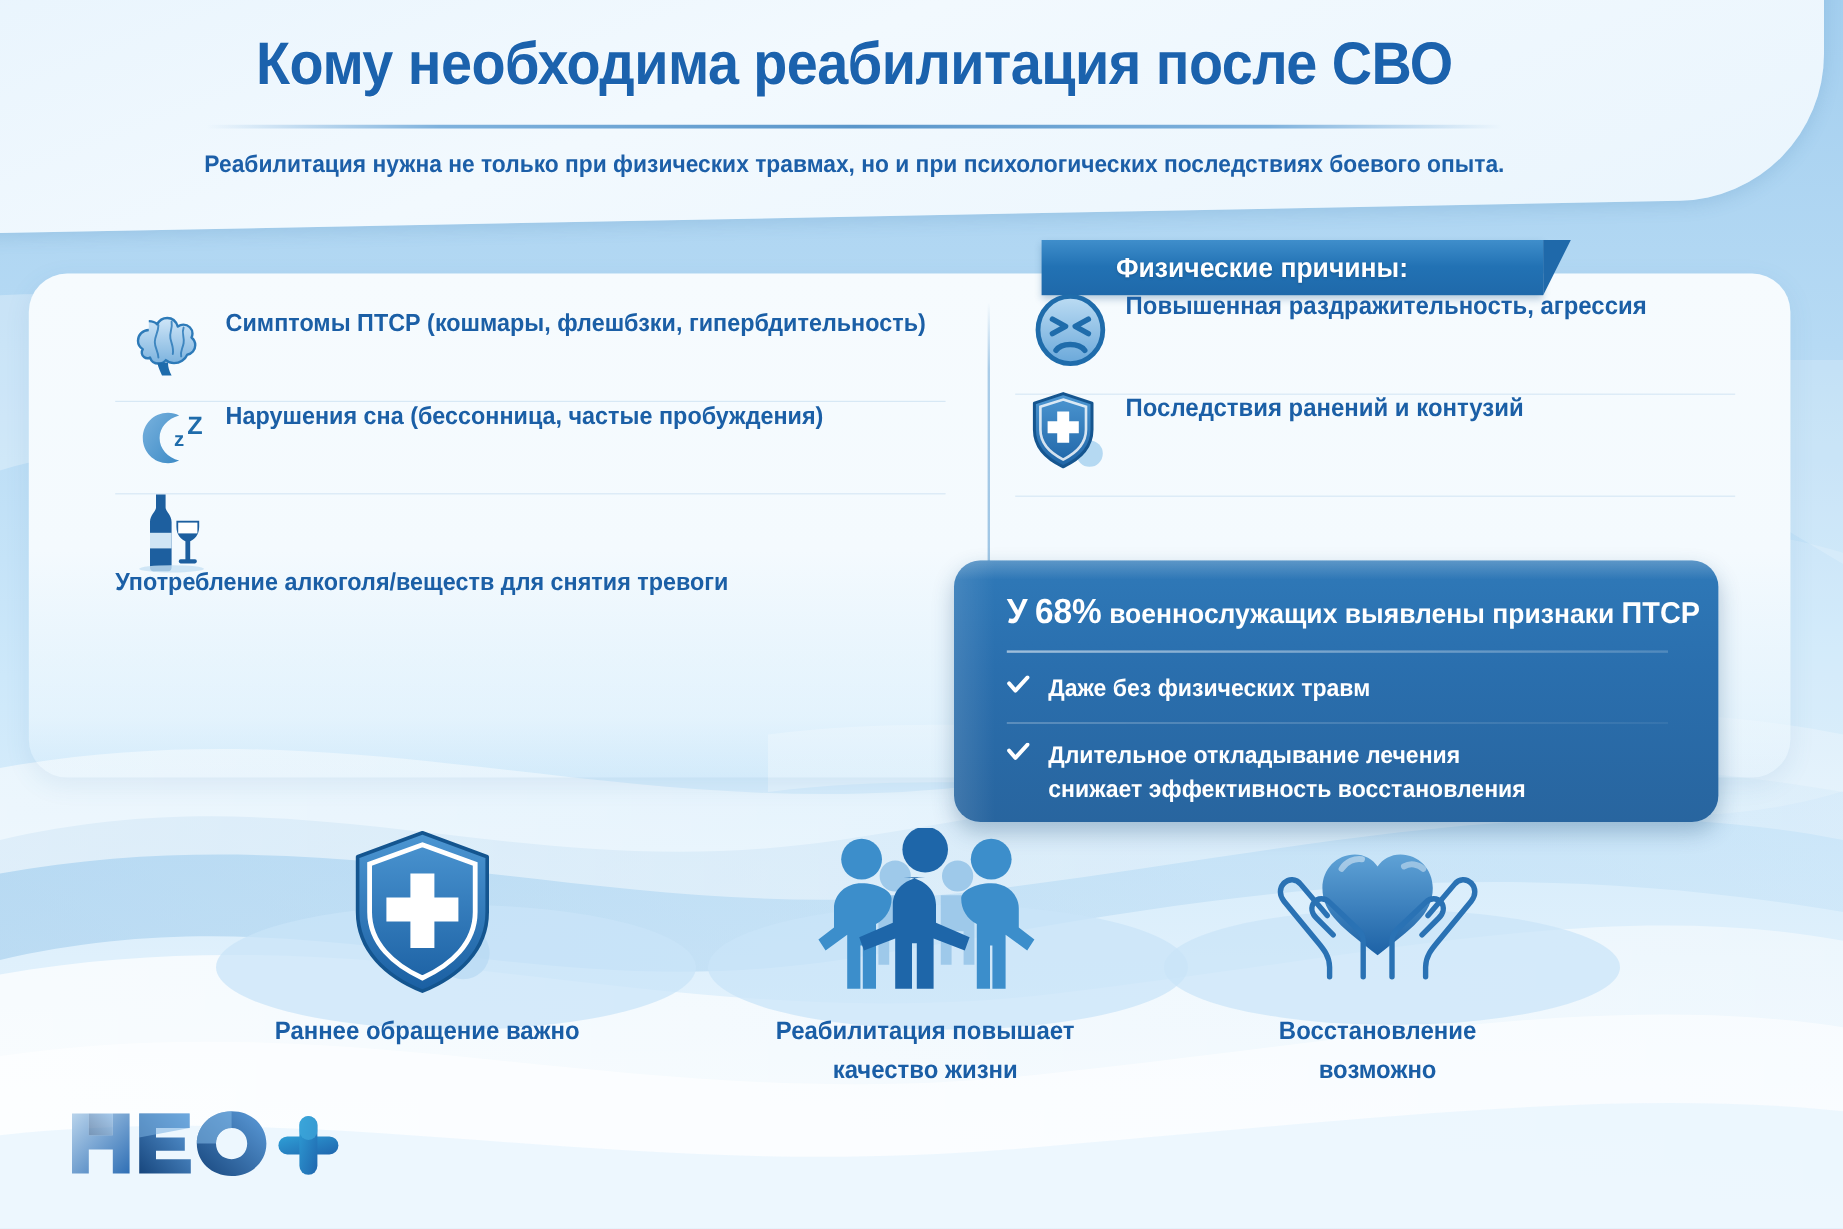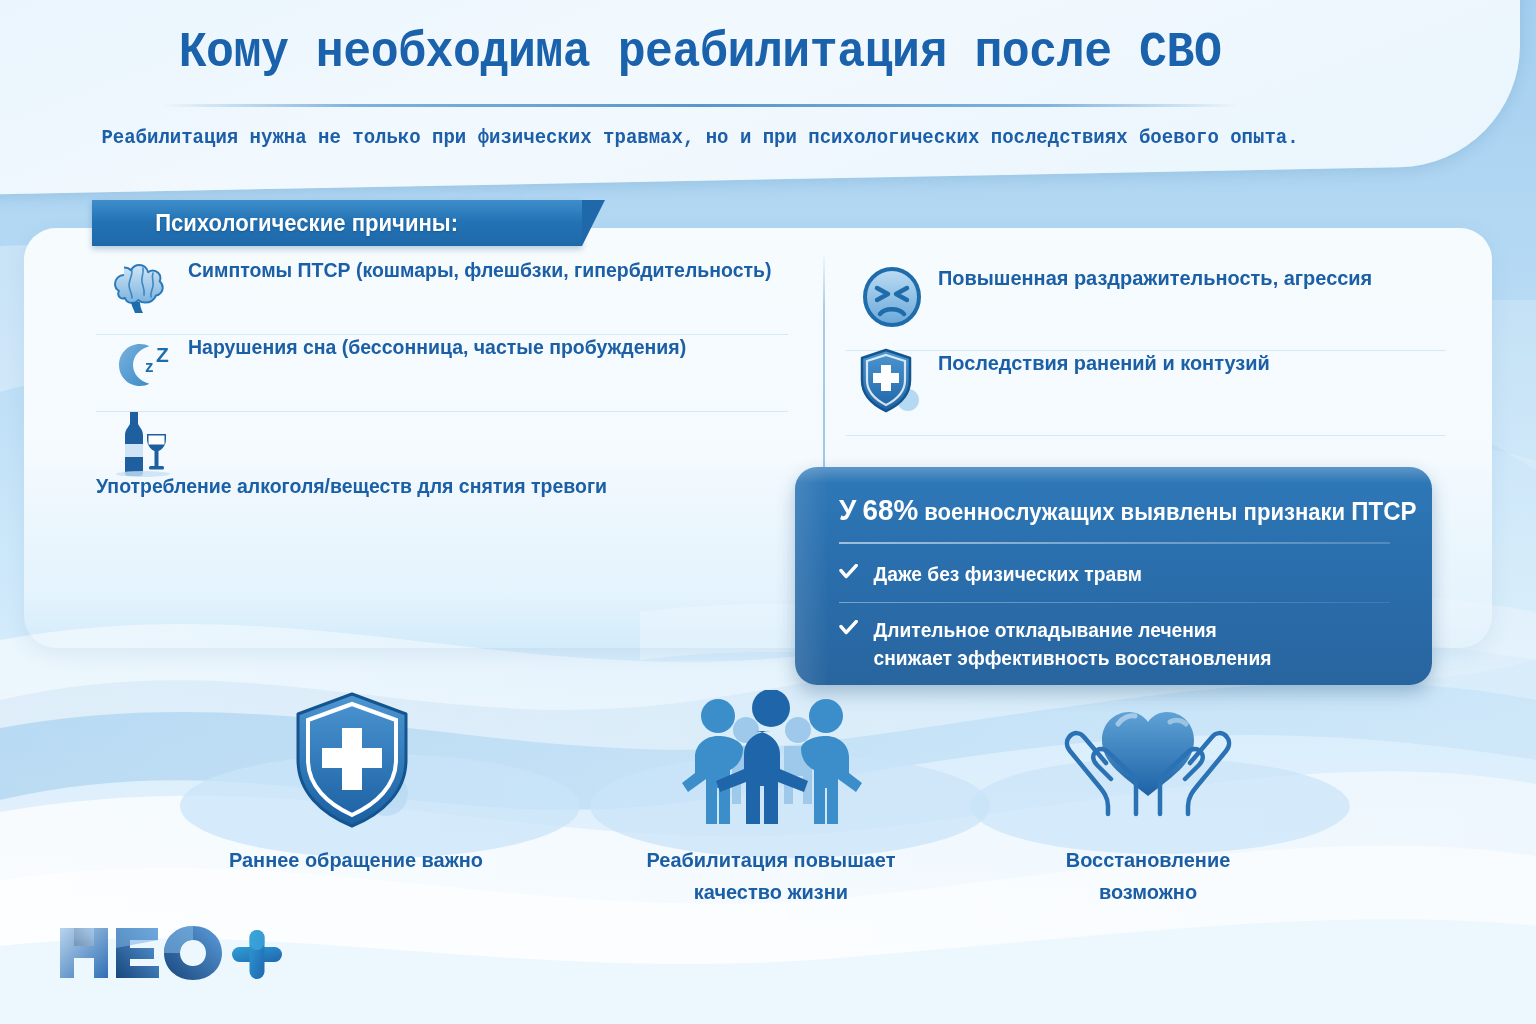--- a/index.html
+++ b/index.html
@@ -17,21 +17,21 @@
   .bg-waves svg{width:100%;height:100%;display:block;}
 
   
   .header-panel{
     position:absolute;left:-40px;top:-60px;width:1560px;height:240px;
     background:linear-gradient(160deg,#e8f4fd 0%,#f2f9fe 45%,#eaf5fd 100%);
     border-radius:0 0 120px 0;
     transform:skewY(-1.1deg);
     box-shadow:0 4px 14px rgba(60,120,170,.18);
   }
-  .header-inner{position:absolute;left:0;top:0;width:1400px;height:190px;font-family:Liberation Mono, monospace;}
+  .header-inner{position:absolute;left:12px;top:0;width:1400px;height:190px;}
   .title{
     position:absolute;left:0;right:0;top:24px;text-align:center;
     font-size:50px;font-weight:700;letter-spacing:-.5px;
     color:#1b62ad;
     text-shadow:0 1px 0 rgba(255,255,255,.9);
     transform:scaleX(.93);
   }
   .title-rule{
     position:absolute;left:160px;right:160px;top:104px;height:3px;
     background:linear-gradient(90deg,rgba(120,175,220,0) 0%,#7fb2dd 18%,#5a96ca 50%,#7fb2dd 82%,rgba(120,175,220,0) 100%);
@@ -70,21 +70,21 @@
     position:relative;z-index:2;color:#ffffff;font-size:23px;font-weight:700;
     padding-left:58px;white-space:nowrap;transform:scaleX(.96);
     text-shadow:0 1px 2px rgba(10,50,90,.35);
   }
   #banner-psych{left:92px;top:200px;width:490px;}
   #banner-phys{left:868px;top:200px;width:418px;}
 
   
   .list{position:absolute;}
   #list-psych{left:96px;top:258px;width:692px;}
-  #list-phys{left:846px;top:266px;width:600px;}
+  #list-phys{left:846px;top:244px;width:600px;}
   .row{
     position:relative;display:flex;align-items:flex-start;
     border-bottom:1.5px solid #d7e8f5;
   }
   #list-psych .row{height:76px;}
   #list-phys .row{height:84px;}
   .row .ico{
     flex:0 0 auto;width:92px;height:62px;
     display:flex;align-items:center;justify-content:center;
   }
@@ -192,23 +192,20 @@
   <div class="header-panel"></div>
   <div class="header-inner">
     <div class="title">Кому необходима реабилитация после СВО</div>
     <div class="title-rule"></div>
     <div class="subtitle">Реабилитация нужна не только при физических травмах, но и при психологических последствиях боевого опыта.</div>
   </div>
 
   <div class="main-card"></div>
   <div class="col-divider"></div>
 
-  <div class="banner" id="banner-psych">
-    <span class="btxt">Психологические причины:</span>
-  </div>
 
   <div class="list" id="list-psych">
 
     <div class="row">
       <span class="ico">
         <svg width="62" height="52" viewBox="0 0 62 52" xmlns="http://www.w3.org/2000/svg">
           <defs>
               <linearGradient id="brg" x1="0" y1="0" x2="0" y2="1">
             <stop offset="0" stop-color="#cfe6f8"></stop>
                 <stop offset="1" stop-color="#7db3de"></stop>
@@ -249,20 +246,23 @@
           <path d="M34 26h19v5c0 7-4.5 11-7.5 12v18h-4V43C38.5 42 34 38 34 31z" fill="#1d5f9f"></path>
           <rect x="35.5" y="27.5" width="16" height="9" fill="#ffffff"></rect>
           <rect x="36" y="58" width="15" height="3.5" rx="1.5" fill="#1d5f9f"></rect>
           <ellipse cx="30" cy="66" rx="27" ry="3" fill="#c7e1f4" opacity=".8"></ellipse>
         </svg>
       </span>
       <span class="rtxt">Употребление алкоголя/веществ для снятия тревоги</span>
     </div>
   </div>
 
+  <div class="banner" id="banner-phys">
+    <span class="btxt">Физические причины:</span>
+  </div>
 
   <div class="list" id="list-phys">
 
     <div class="row">
       <span class="ico">
         <svg width="62" height="62" viewBox="0 0 62 62" xmlns="http://www.w3.org/2000/svg">
           <defs>
               <linearGradient id="afg" x1="0" y1="0" x2="0" y2="1">
             <stop offset="0" stop-color="#bcdcf3"></stop>
                 <stop offset="1" stop-color="#6aa8da"></stop>

